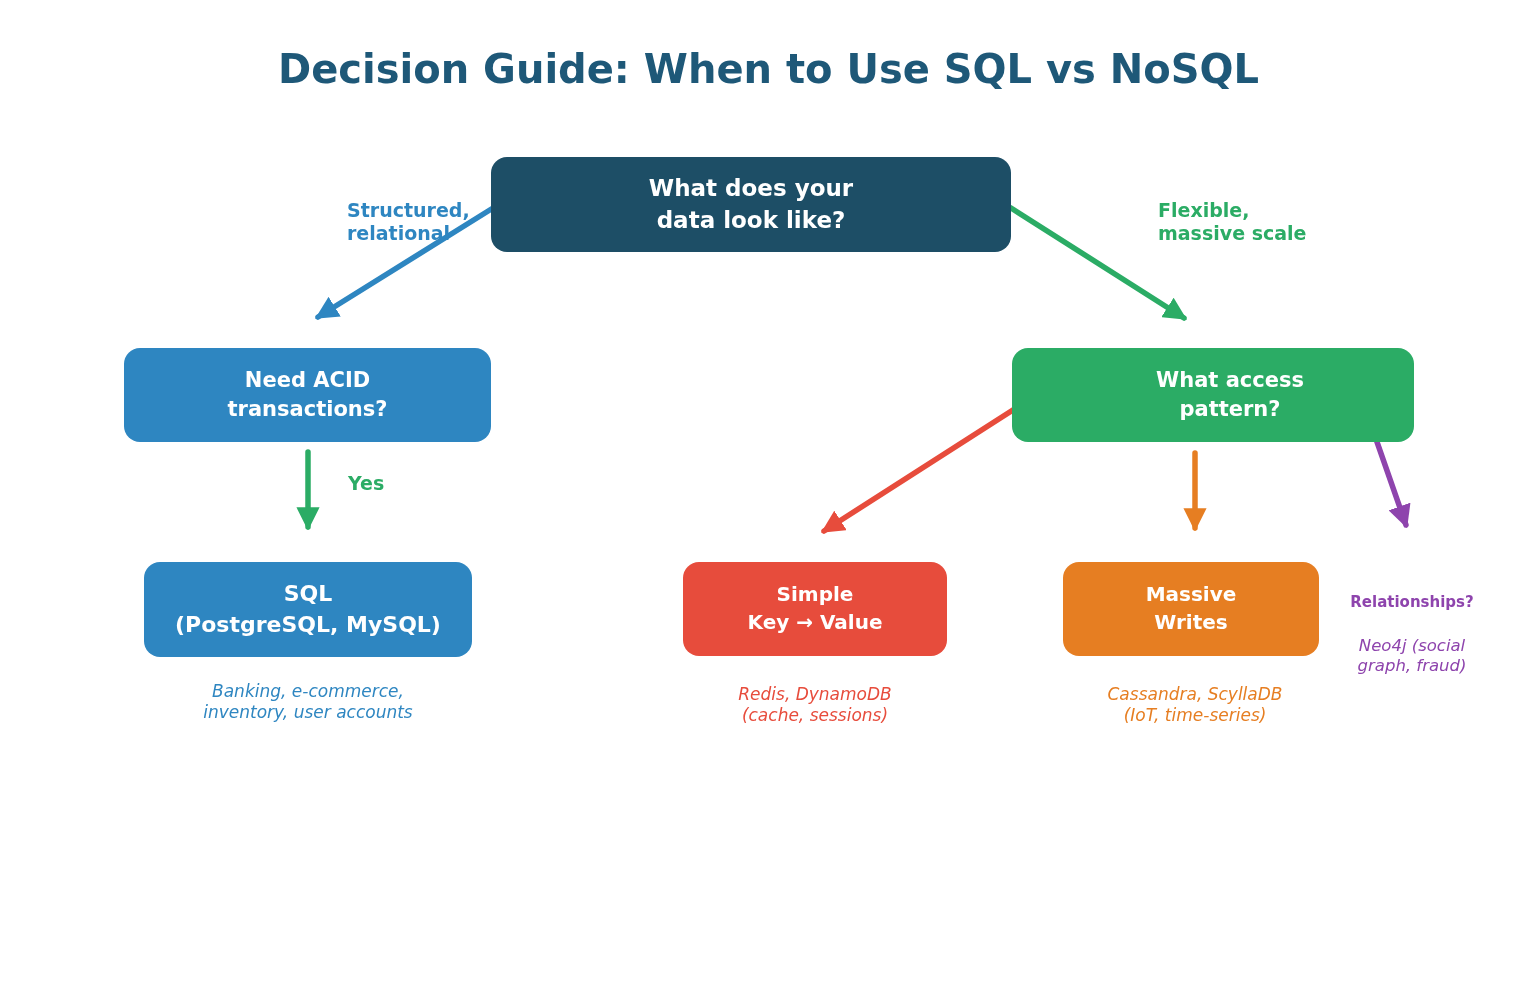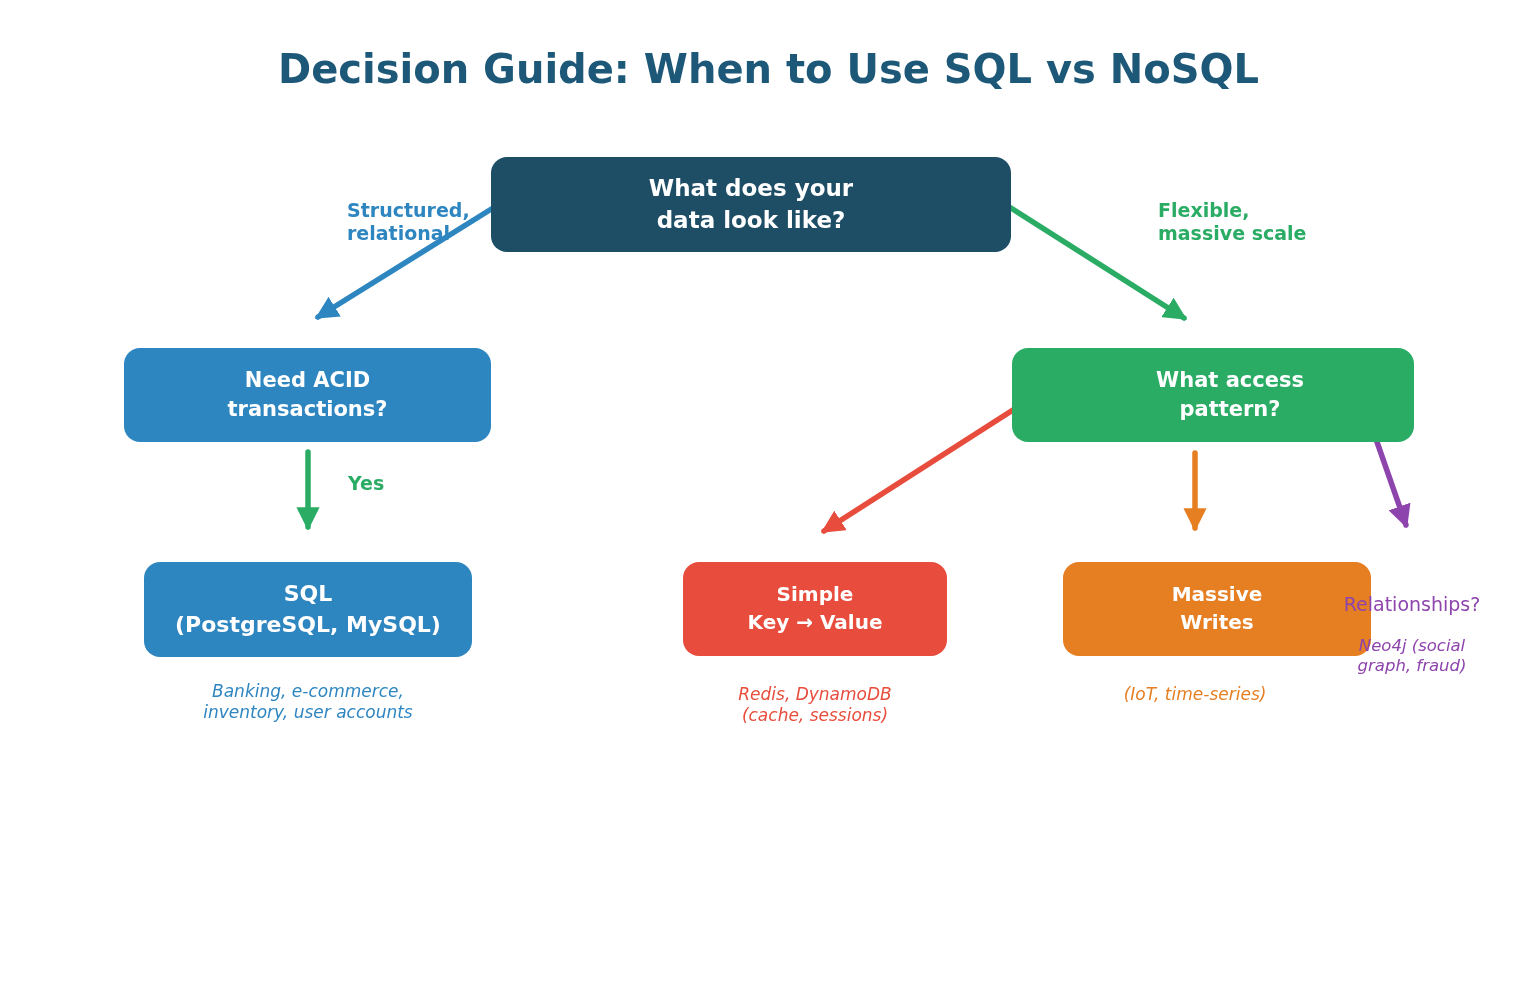--- a/index.html
+++ b/index.html
@@ -43,21 +43,21 @@
     justify-content: center;
     align-items: center;
     text-align: center;
   }
   .node .ln { line-height: 1.38; }
   .node-root   { left: 491px;  top: 157px; width: 520px; height: 95px; background: var(--navy);   font-size: 23px; }
   .node-acid   { left: 124px;  top: 348px; width: 367px; height: 94px; background: var(--blue);   font-size: 21px; }
   .node-access { left: 1012px; top: 348px; width: 368px; height: 94px; background: var(--green);  font-size: 21px; padding-left: 34px; }
   .node-sql    { left: 144px;  top: 562px; width: 328px; height: 95px; background: var(--blue);   font-size: 22px; }
   .node-kv     { left: 683px;  top: 562px; width: 264px; height: 94px; background: var(--red);    font-size: 20px; }
-  .node-writes { left: 1063px; top: 562px; width: 308px; height: 94px; background: var(--orange); font-size: 20px; }
+  .node-writes { left: 1063px; top: 562px; width: 256px; height: 94px; background: var(--orange); font-size: 20px; }
 
   .caption {
     position: absolute;
     text-align: center;
     font-style: italic;
     font-size: 17px;
     line-height: 1.25;
   }
   .cap-sql    { left: 104px;  top: 681px; width: 408px; color: var(--blue); }
   .cap-kv     { left: 663px;  top: 684px; width: 304px; color: var(--red); }
@@ -70,22 +70,22 @@
     font-size: 19px;
     line-height: 23px;
   }
   .lbl-structured { left: 347px;  top: 199px; color: var(--blue); }
   .lbl-flexible   { left: 1158px; top: 199px; color: var(--green); }
   .lbl-yes        { left: 348px;  top: 472px; color: var(--green); }
   .lbl-relationships {
     position: absolute;
     left: 1327px; top: 593px; width: 170px;
     text-align: center;
-    font-weight: normal;
-    font-size: 19px;
+    font-weight: bold;
+    font-size: 15px;
     color: var(--purple);
   }
 </style>
 </head>
 <body>
 
 <div class="canvas">
 
   <h1 class="title">Decision Guide: When to Use SQL vs NoSQL</h1>
 
@@ -149,20 +149,21 @@
     <div>Banking, e-commerce,</div>
     <div>inventory, user accounts</div>
   </div>
 
   <div class="caption cap-kv">
     <div>Redis, DynamoDB</div>
     <div>(cache, sessions)</div>
   </div>
 
   <div class="caption cap-writes">
+    <div>Cassandra, ScyllaDB</div>
     <div>(IoT, time-series)</div>
   </div>
 
   <div class="lbl-relationships">Relationships?</div>
 
   <div class="caption cap-graph">
     <div>Neo4j (social</div>
     <div>graph, fraud)</div>
   </div>
 

